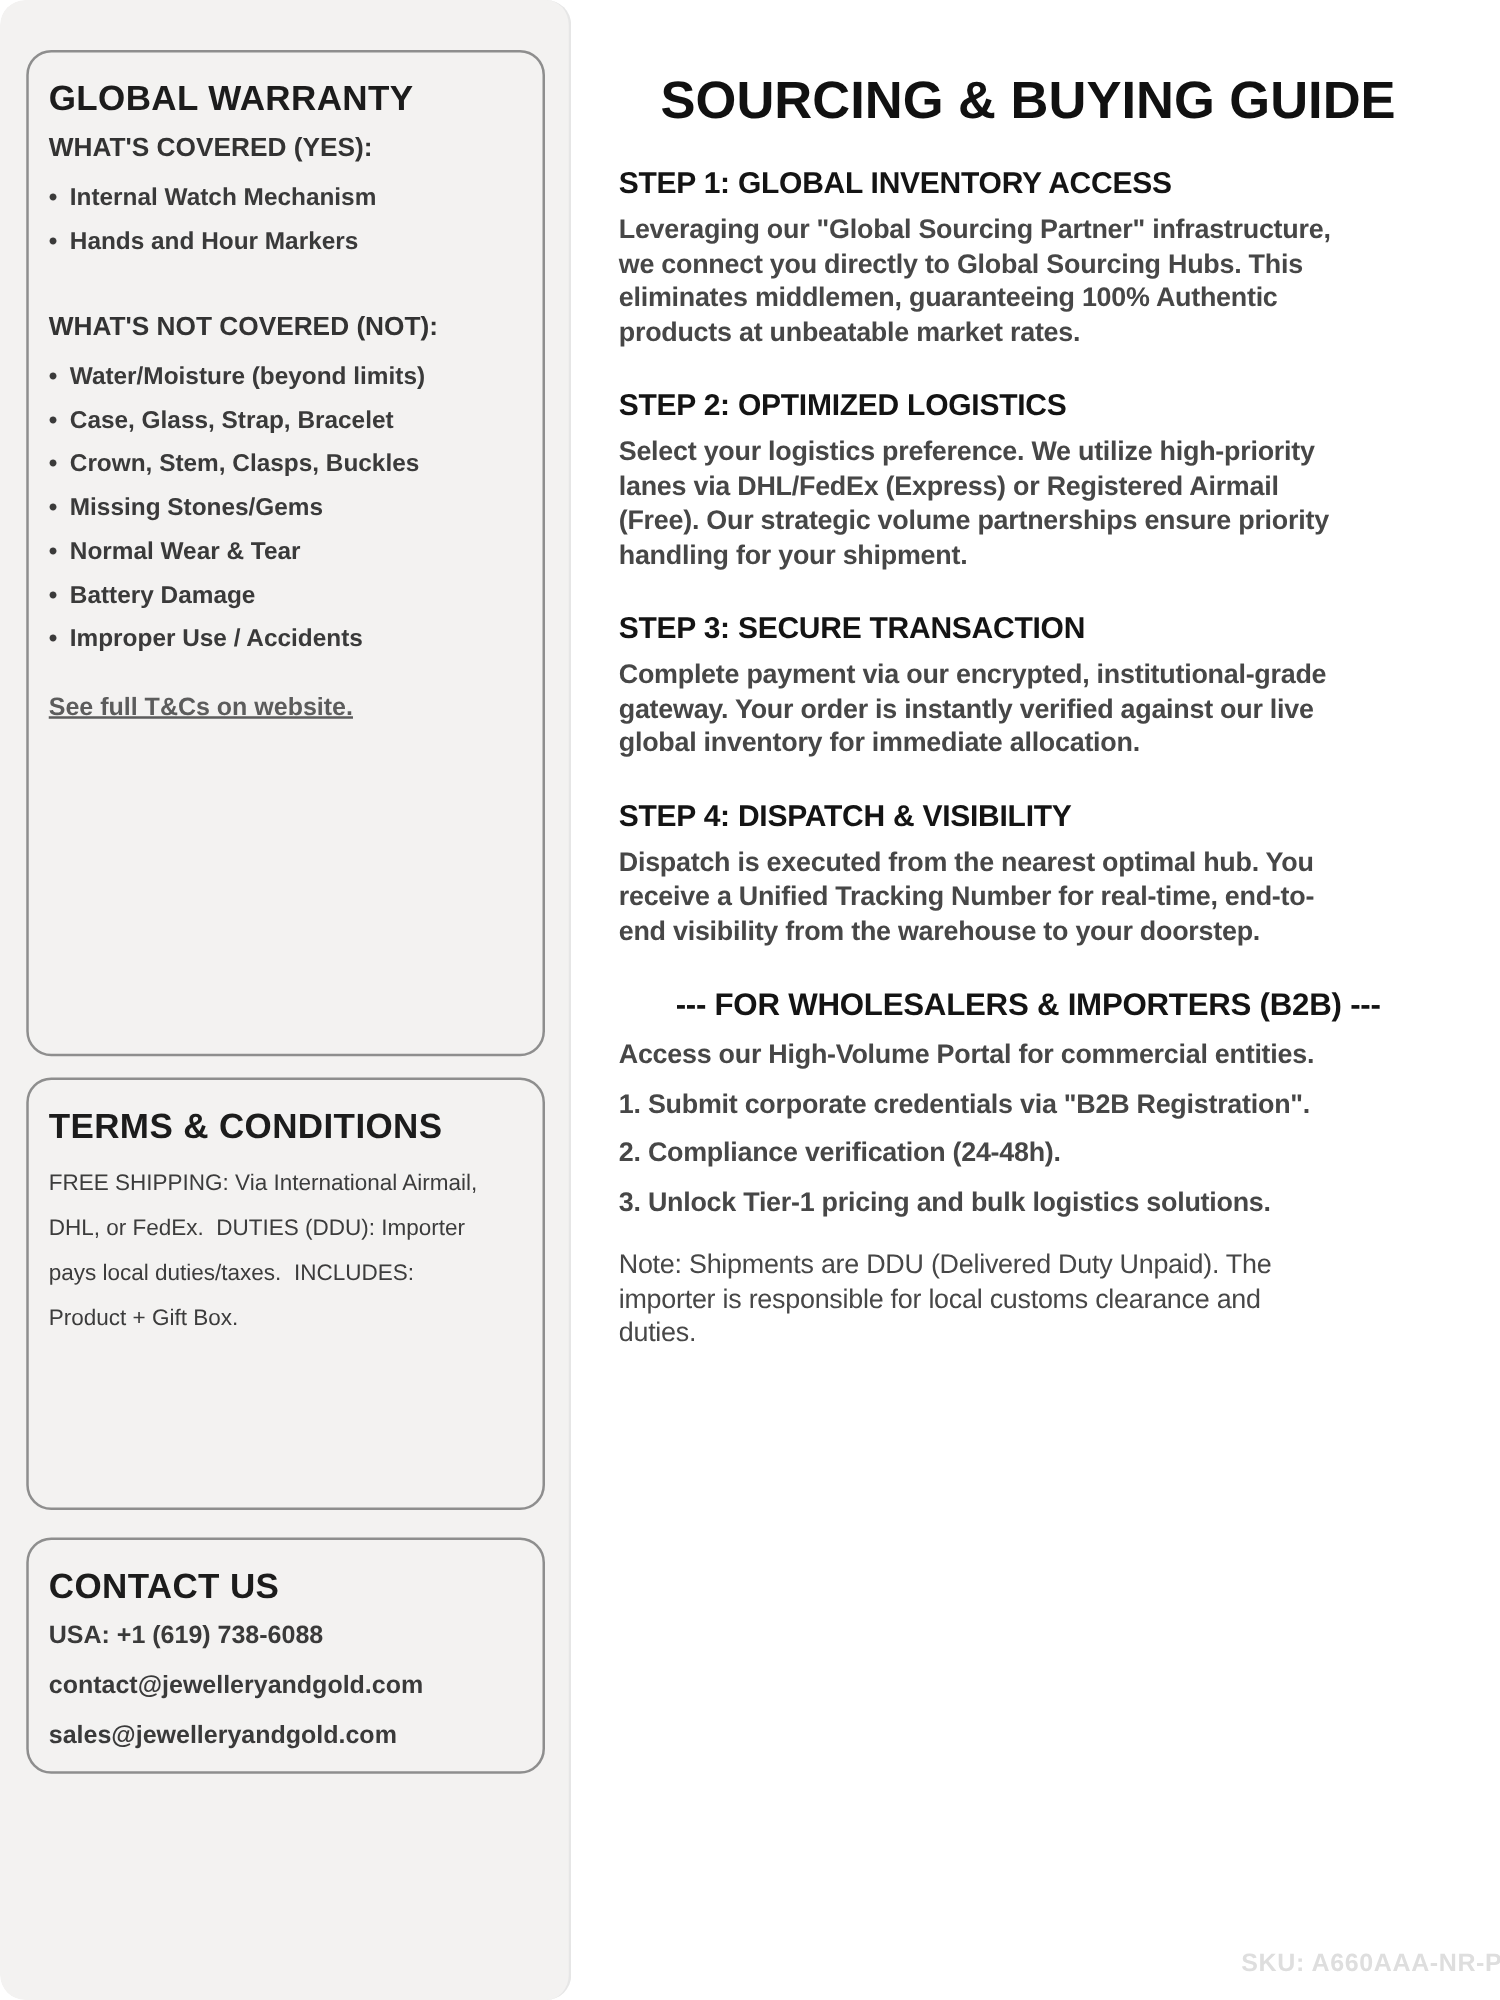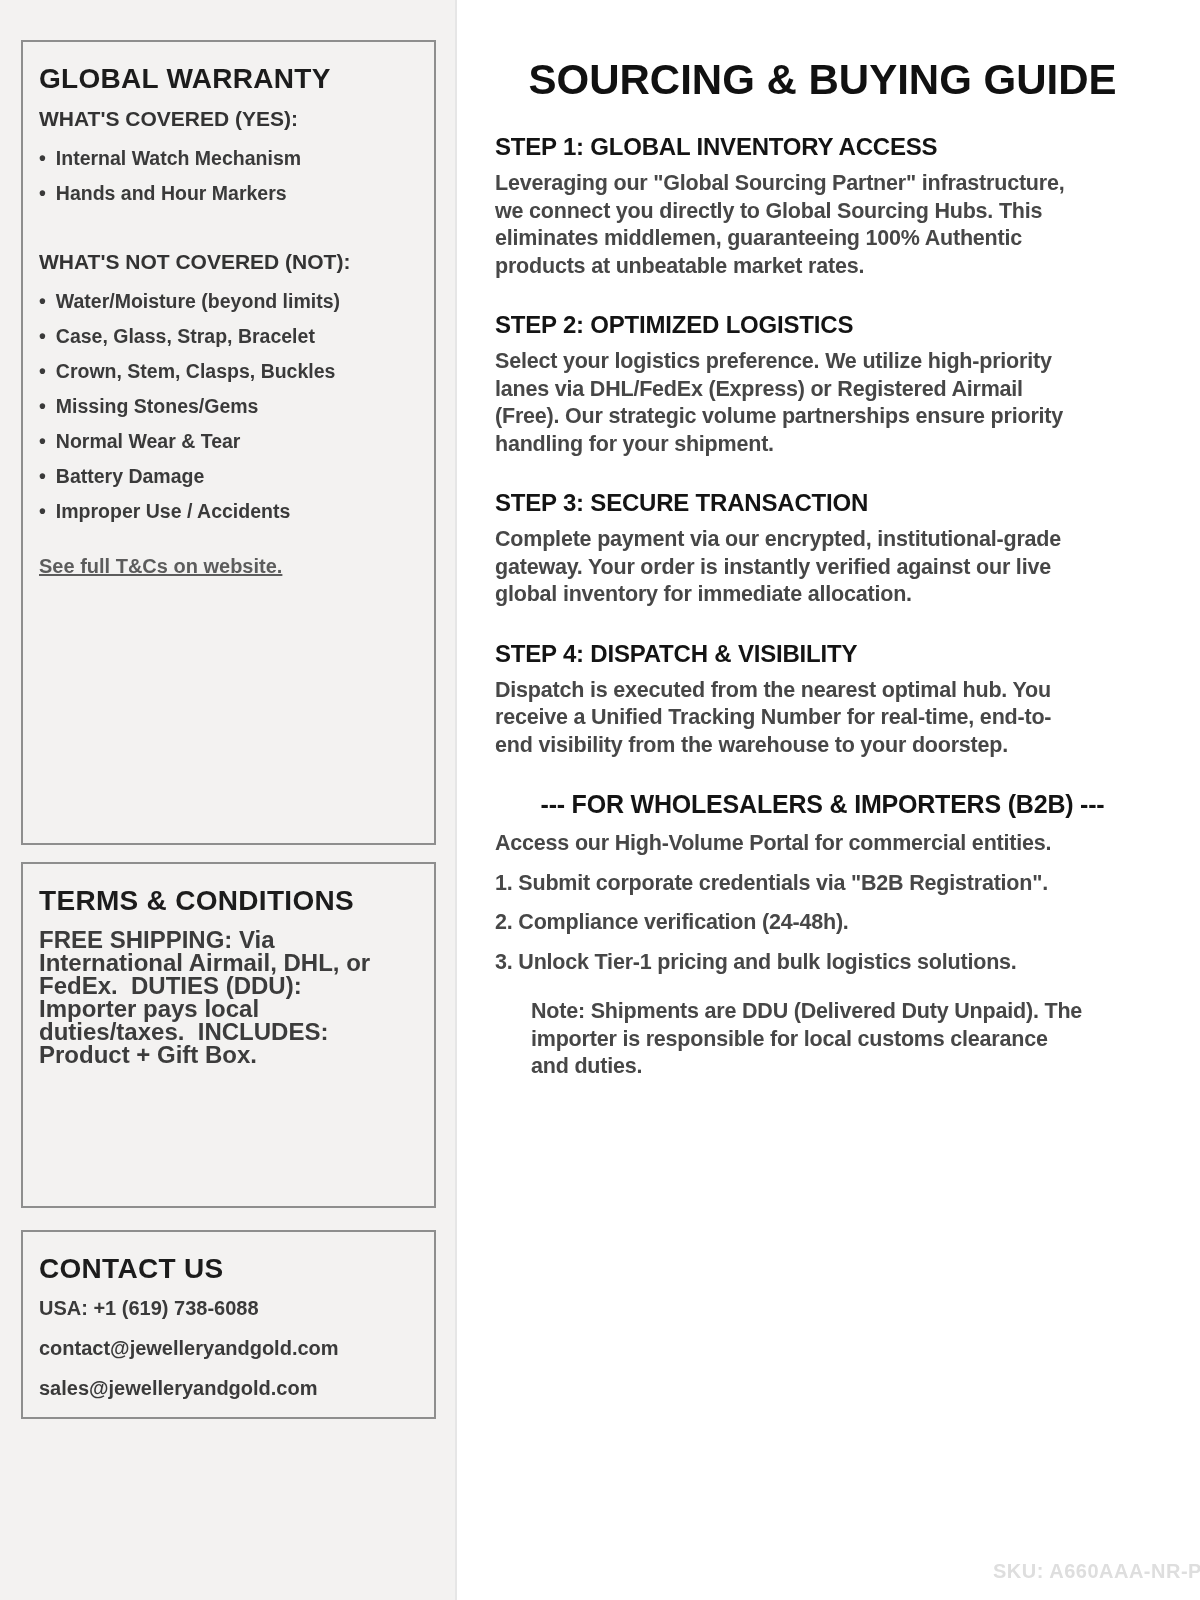--- a/index.html
+++ b/index.html
@@ -1,15 +1,15 @@
 <!DOCTYPE html>
 <html><head>
 <meta charset="utf-8">
 <style>
-  * { margin: 0; padding: 0; box-sizing: border-box; }
+  * { margin: 0; padding: 0; box-sizing: border-box; border-radius: 20px; }
   html, body { width: 1200px; height: 1600px; }
   body {
     position: relative;
     overflow: hidden;
     background: #ffffff;
     font-family: "Liberation Sans", sans-serif;
   }
 
   
   .sidebar {
@@ -60,23 +60,23 @@
     color: #3a3a3a;
   }
   .side-footnote {
     margin-top: 32px;
     font-size: 20px;
     font-weight: 600;
     color: #5c5c5c;
     text-decoration: underline;
   }
   .terms-body {
-    font-size: 24px;
-    line-height: 23px;
-    font-weight: 700;
+    font-size: 18px;
+    line-height: 36px;
+    font-weight: 400;
     color: #3c3c3c;
     white-space: pre-wrap;
     max-width: 350px;
   }
   .contact-line {
     font-size: 20px;
     line-height: 24px;
     font-weight: 700;
     color: #3a3a3a;
     margin-bottom: 16px;
@@ -131,25 +131,24 @@
     font-weight: 700;
     color: #474747;
     letter-spacing: -0.2px;
     max-width: 585px;
     margin-bottom: 12px;
   }
   .b2b-note {
     margin-top: 22px;
     font-size: 21.5px;
     line-height: 27.5px;
-    font-weight: 700;
+    font-weight: 400;
     color: #474747;
     letter-spacing: -0.2px;
     max-width: 560px;
-    margin-left: 36px;
   }
 
   .sku-watermark {
     position: absolute;
     left: 993px;
     top: 1560px;
     font-size: 20px;
     font-weight: 700;
     letter-spacing: 0.5px;
     color: #dedede;

